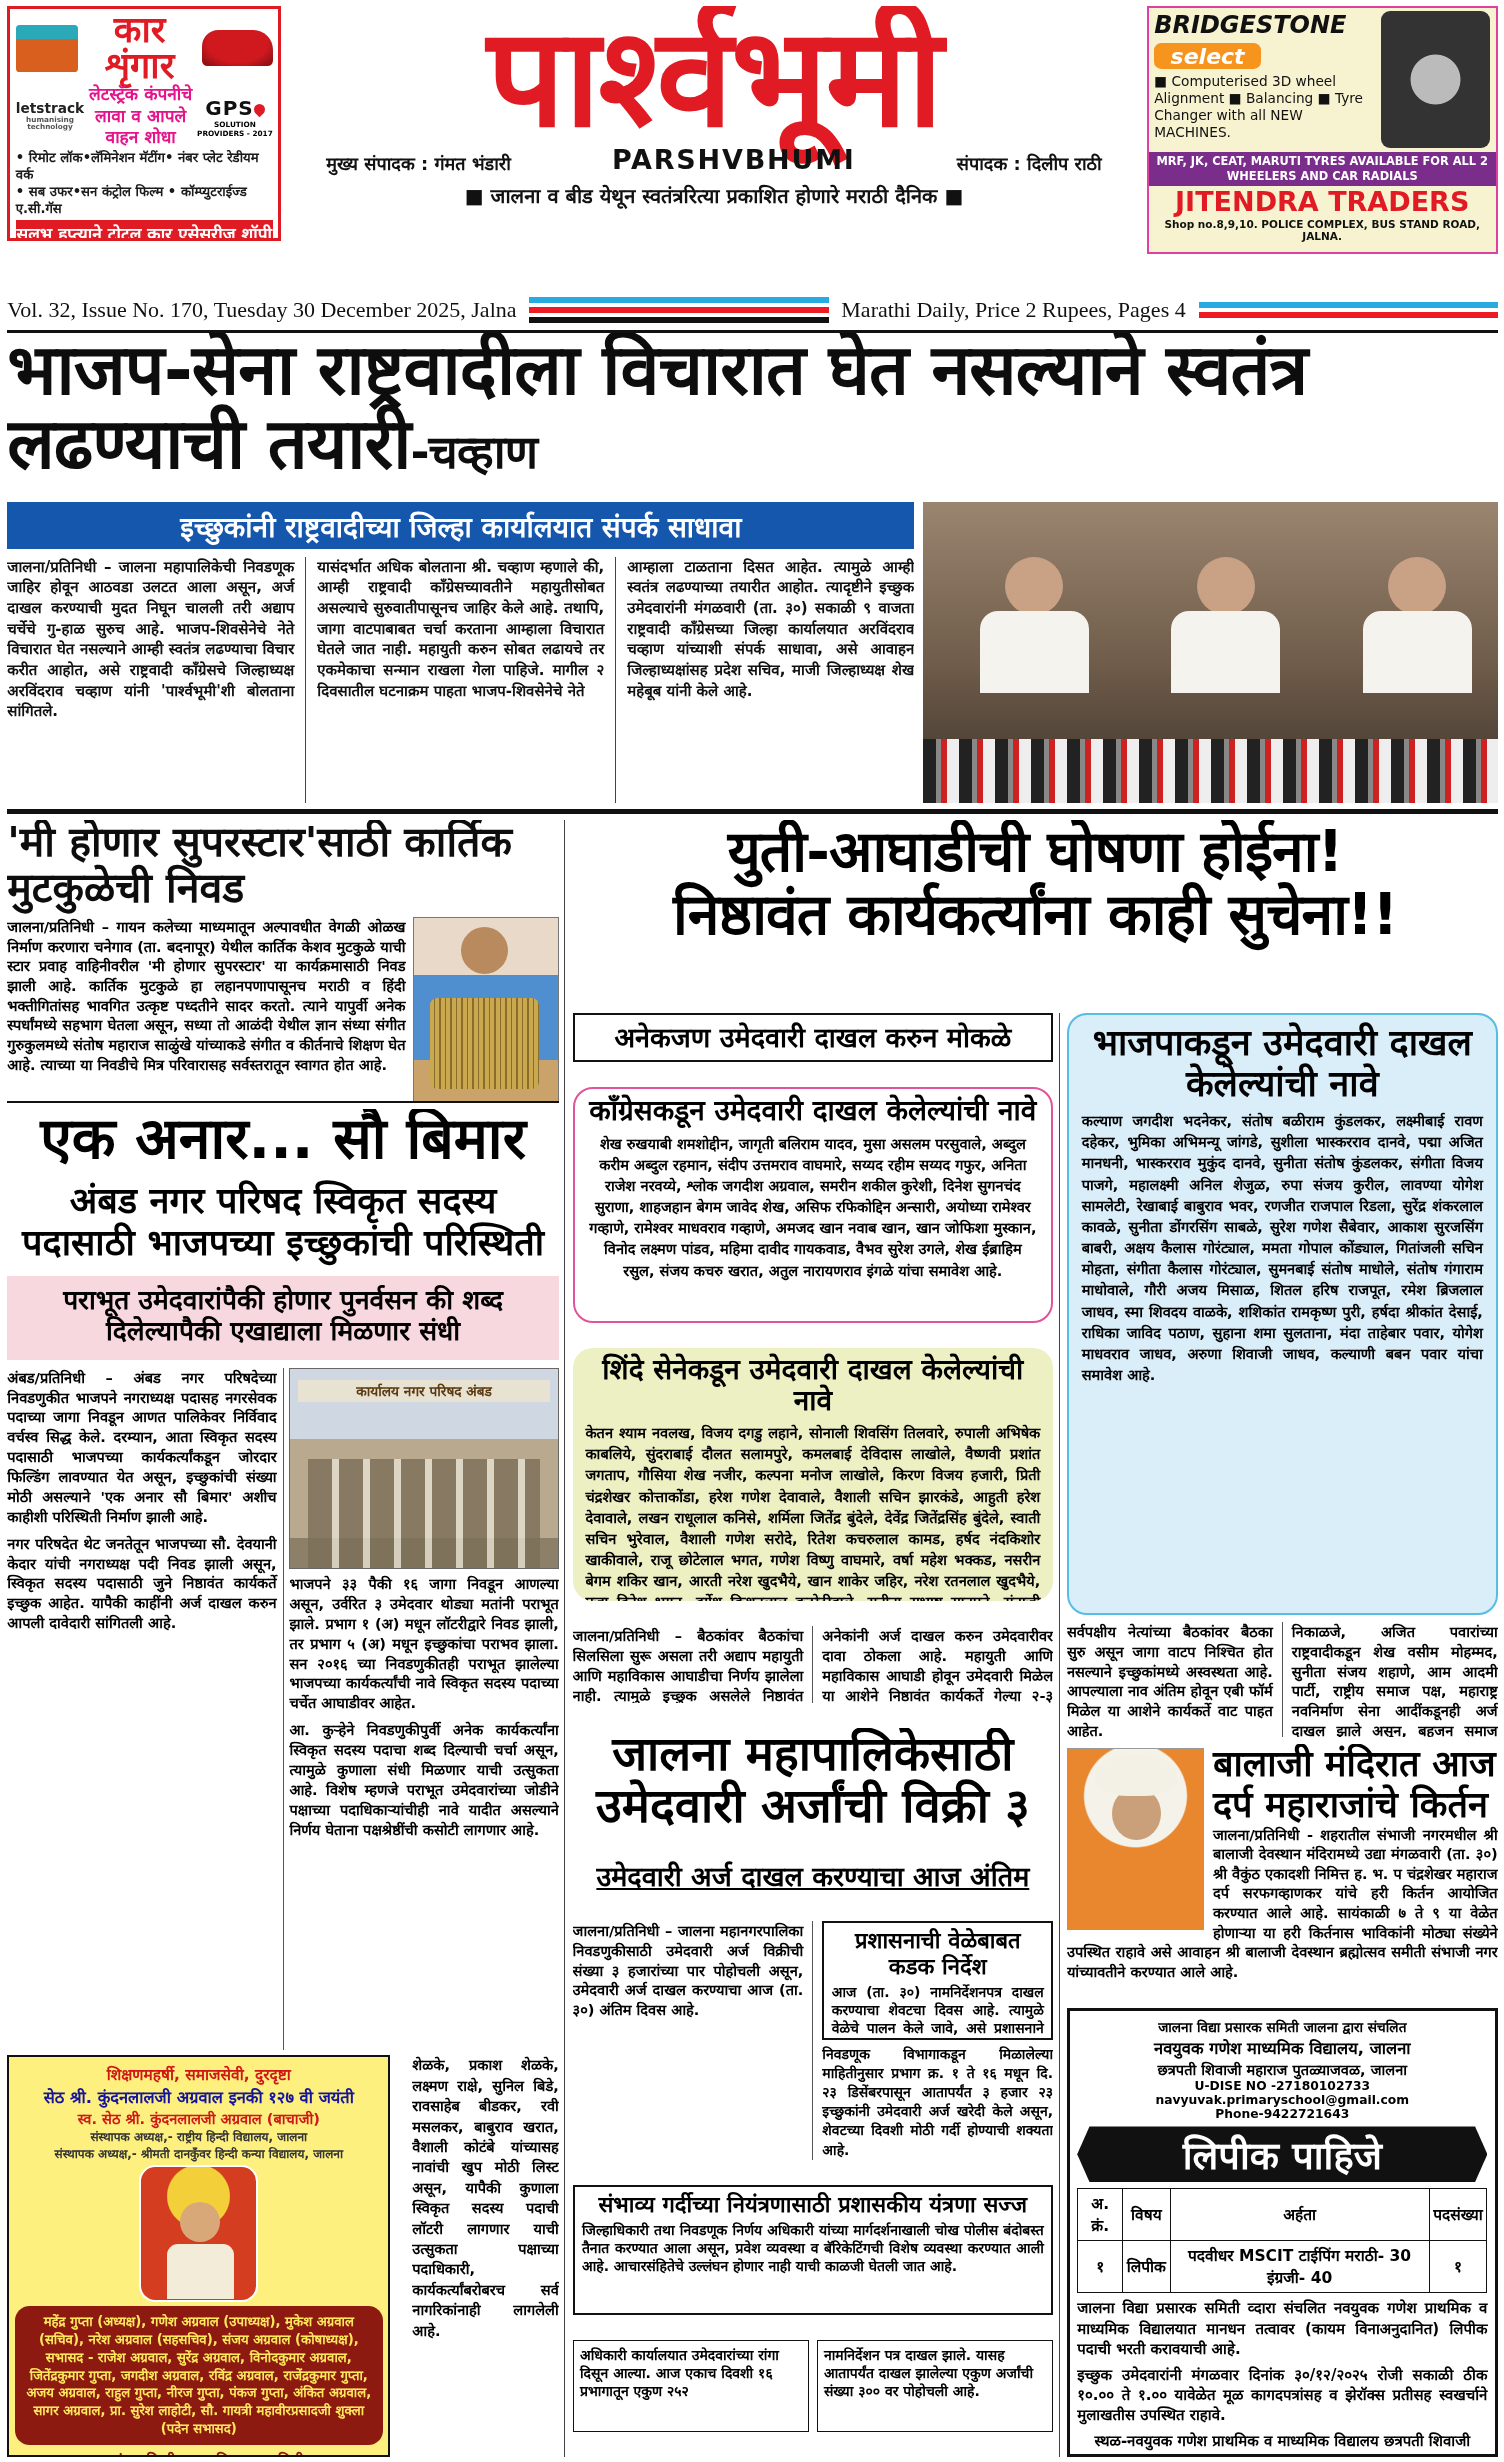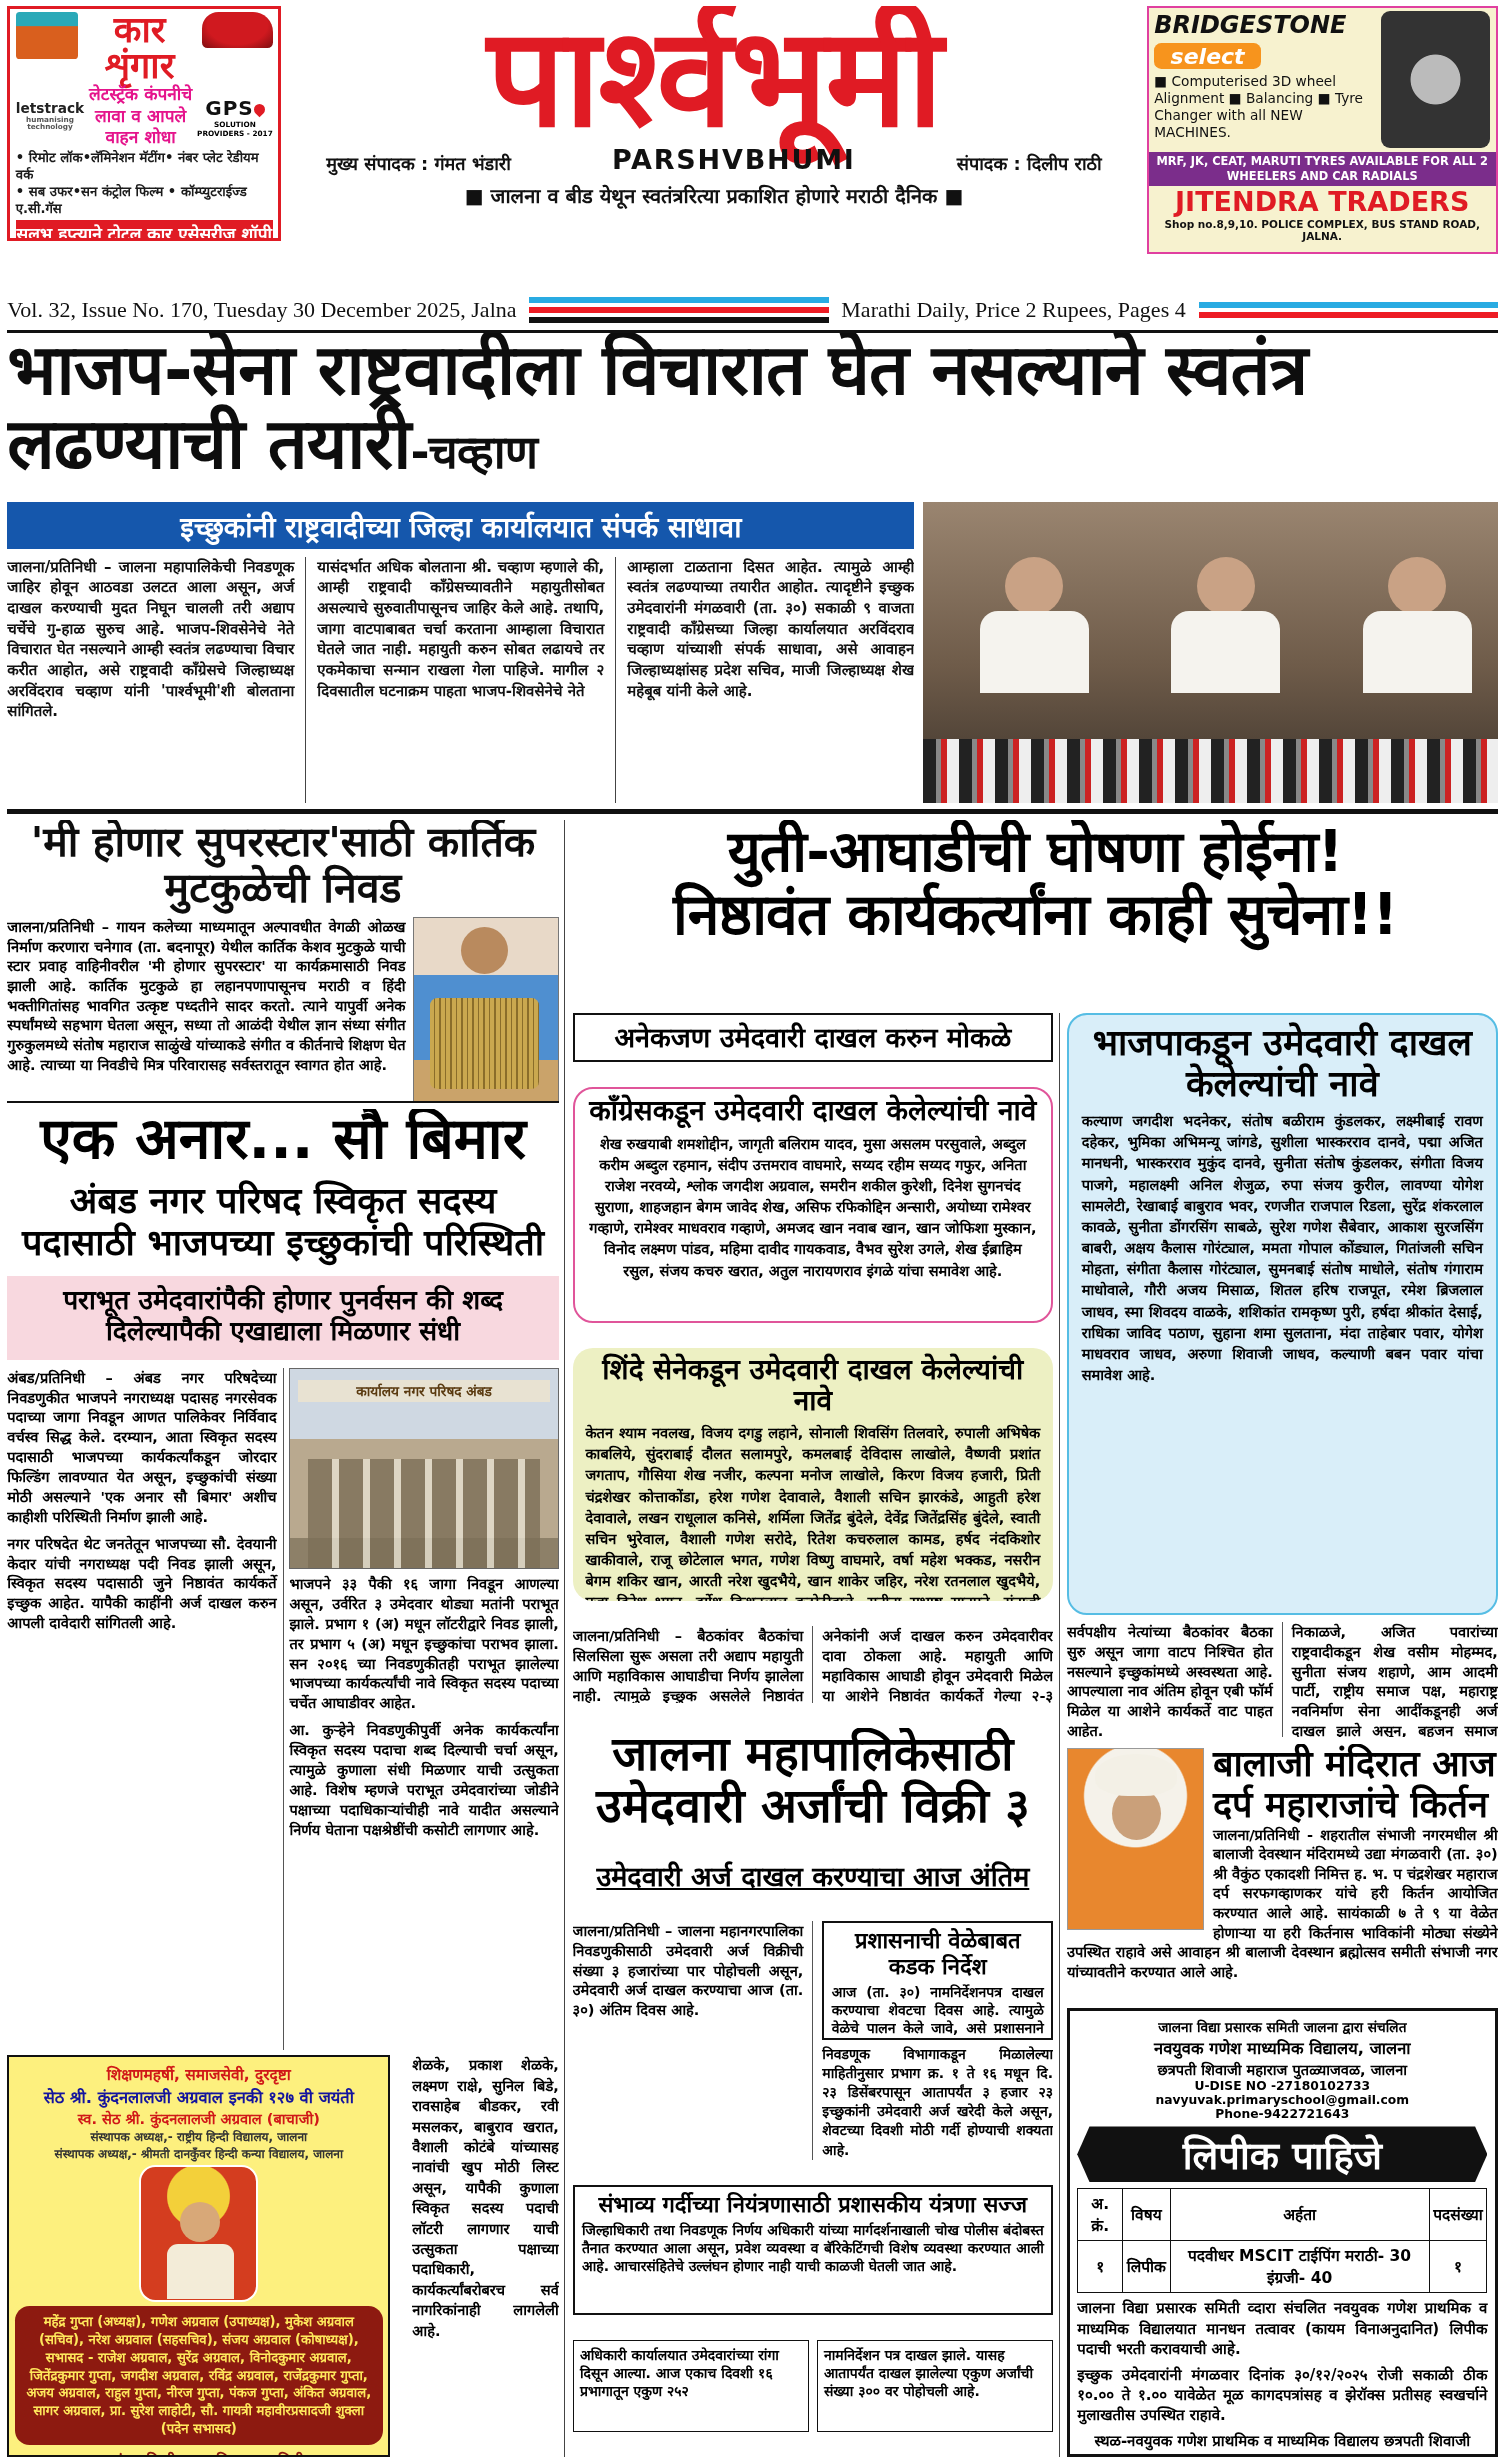--- a/index.html
+++ b/index.html
@@ -5,21 +5,21 @@
   * { margin:0; padding:0; box-sizing:border-box; }
   html,body { background:#e9e9e9; }
   body { font-family:"DejaVu Sans","Liberation Sans",sans-serif; }
   .page { width:1505px; height:2462px; margin:0 auto; background:#ffffff; position:relative;
           padding:5.5px 7.3px; display:flex; flex-direction:column; overflow:hidden; }
 
   
   .masthead-row { display:flex; gap:9px; height:285px; }
   .ad-left { width:274px; height:235px; border:3.6px solid #e01b24; padding:3.6px 5.5px; text-align:center; overflow:hidden; }
   .adl-title { color:#e01b24; font-size:36px; font-weight:bold; line-height:1.0; }
-  .adl-vehicles { display:flex; justify-content:space-between; }
+  .adl-vehicles { display:flex; justify-content:space-between; align-items:center; }
   .truck-ph { width:67px; height:47px; background:linear-gradient(180deg,#2aa9b8 30%,#d95f1e 31%); border-radius:3.6px; }
   .car-ph { width:77px; height:36px; background:radial-gradient(ellipse at 50% 35%, #d0191f 60%, #7d0d10 100%); border-radius:16.4px 20px 5.5px 5.5px; }
   .adl-lets { font-size:13.7px; font-weight:bold; color:#222; line-height:1.0; }
   .adl-lets small { display:block; font-size:7.3px; color:#555; }
   .adl-gps-row { display:flex; align-items:center; justify-content:center; gap:3.6px; }
   .adl-pink { color:#e5148c; font-size:17.3px; font-weight:bold; line-height:1.25; }
   .gps-logo { font-size:20px; font-weight:bold; color:#111; letter-spacing:0.9px; }
   .gps-pin { display:inline-block; width:11px; height:11px; background:#e01b24; border-radius:50% 50% 50% 0; transform:rotate(-45deg); }
   .adl-bullets { color:#1b1b1b; font-size:13.2px; font-weight:bold; text-align:left; line-height:1.3; }
   .adl-band { background:#e01b24; color:#fff; font-size:17.3px; font-weight:bold; margin-top:2.7px; padding:1.8px 0; }
@@ -65,21 +65,21 @@
   .pc-mics { position:absolute; bottom:0; left:0; right:0; height:64px; background:repeating-linear-gradient(90deg,#222 0 12.8px,#888 12.8px 18px,#c22 18px 24px,#eee 24px 36px); }
 
   .thick-rule { height:5.5px; background:#111; margin:5.5px 0; }
 
   
   .main-row { flex:1; display:flex; gap:7.3px; overflow:hidden; }
   .col-left { width:558px; border-right:0.9px solid #444; padding-right:5.5px; display:flex; flex-direction:column; overflow:hidden; }
   .right-wrap { flex:1; display:flex; flex-direction:column; overflow:hidden; }
 
   
-  .story-head-md { font-size:41px; font-weight:bold; text-align:center; line-height:1.12; color:#0d0d0d; }
+  .story-head-md { font-size:41px; font-weight:bold; text-align:left; line-height:1.12; color:#0d0d0d; }
   .superstar { height:303px; overflow:hidden; border-bottom:2.7px solid #111; padding-bottom:3.6px; }
   .superstar-body { display:flex; gap:7.3px; margin-top:5.5px; }
   .superstar-text { flex:1; font-size:14.6px; font-weight:600; line-height:1.35; text-align:justify; }
   .boy-photo { width:146px; height:192px; border:1.8px solid #777; background:linear-gradient(180deg,#e8d9c8 0 30%,#4f8fd0 30% 75%,#caa36a 75% 100%); position:relative; flex:none; }
   .boy-photo:before { content:""; position:absolute; left:47px; top:9px; width:47px; height:47px; border-radius:50%; background:#b98a5e; }
   .boy-photo:after { content:""; position:absolute; left:16.4px; top:80px; width:109px; height:91px; background:repeating-linear-gradient(90deg,#caa84f 0 3.6px,#8a6d2a 3.6px 5.5px); border-radius:7.3px; }
   .ekanar-head { font-size:57px; font-weight:bold; text-align:center; height:71px; line-height:1.05; overflow:hidden; margin-top:5.5px; }
   .ekanar-sub { font-size:36px; font-weight:bold; text-align:center; line-height:1.18; height:93px; overflow:hidden; }
   .pink-box { background:#f8d8df; font-size:26.4px; font-weight:bold; text-align:center; line-height:1.2; padding:7.3px 5.5px; height:84px; overflow:hidden; margin-top:3.6px; }
   .ambad-body { height:682px; overflow:hidden; margin-top:7.3px; column-count:2; column-gap:12.8px; column-rule:0.9px solid #555; font-size:14.6px; font-weight:600; line-height:1.36; text-align:justify; }

